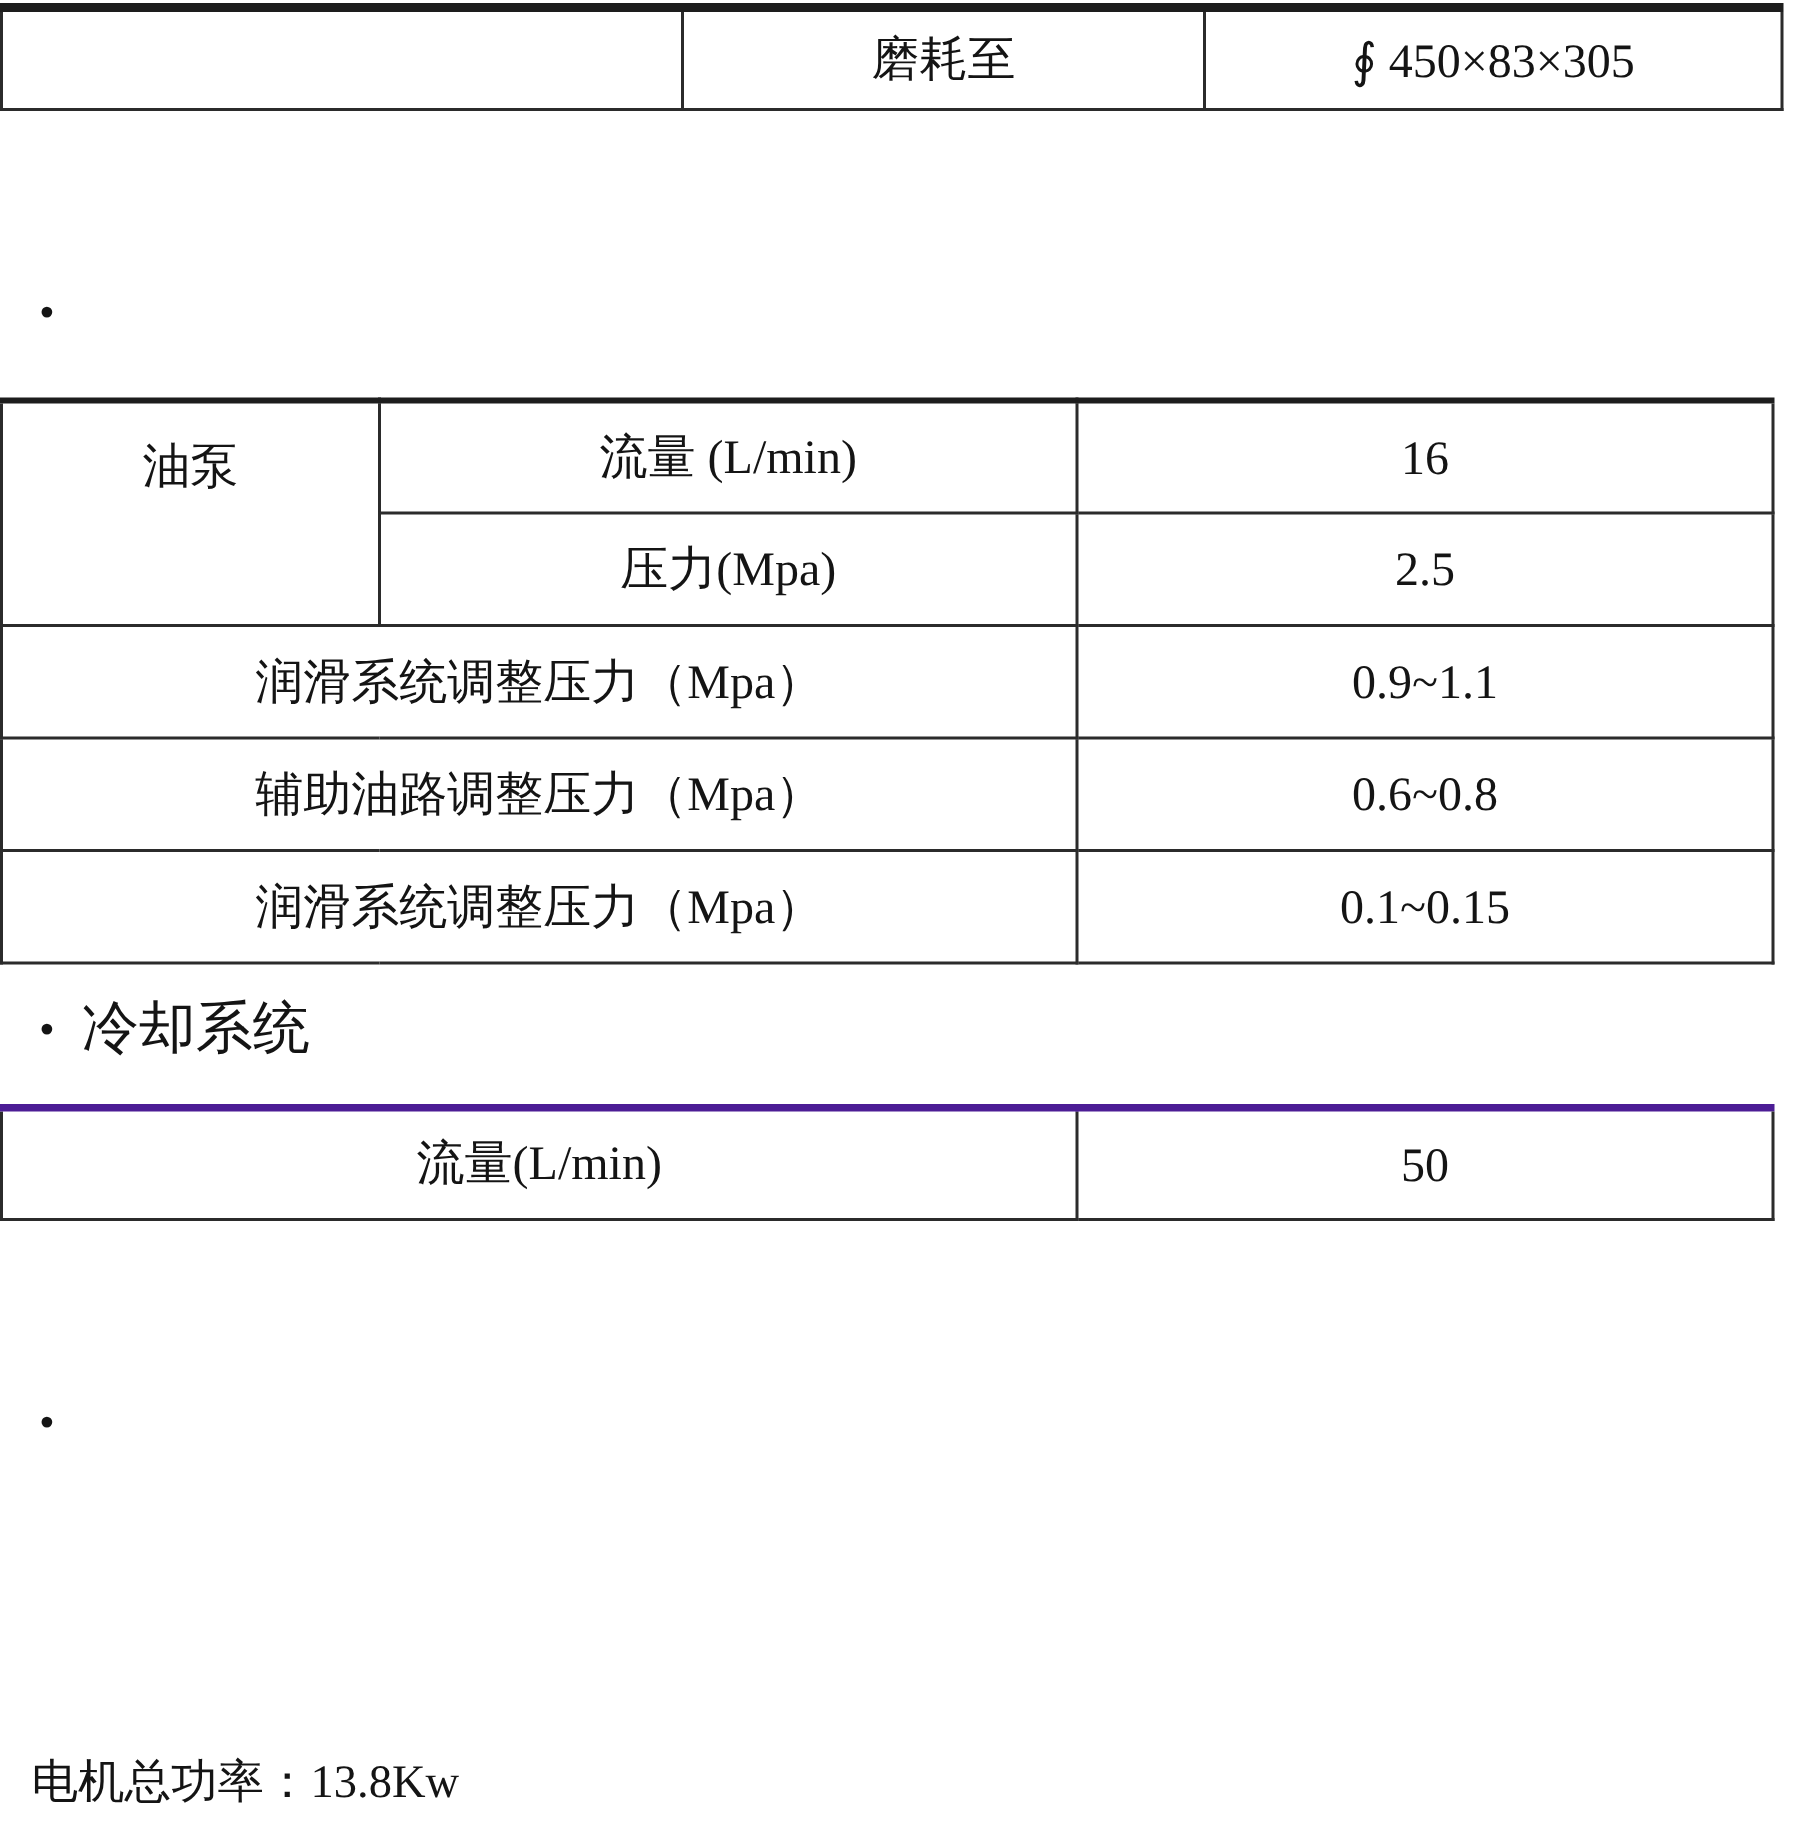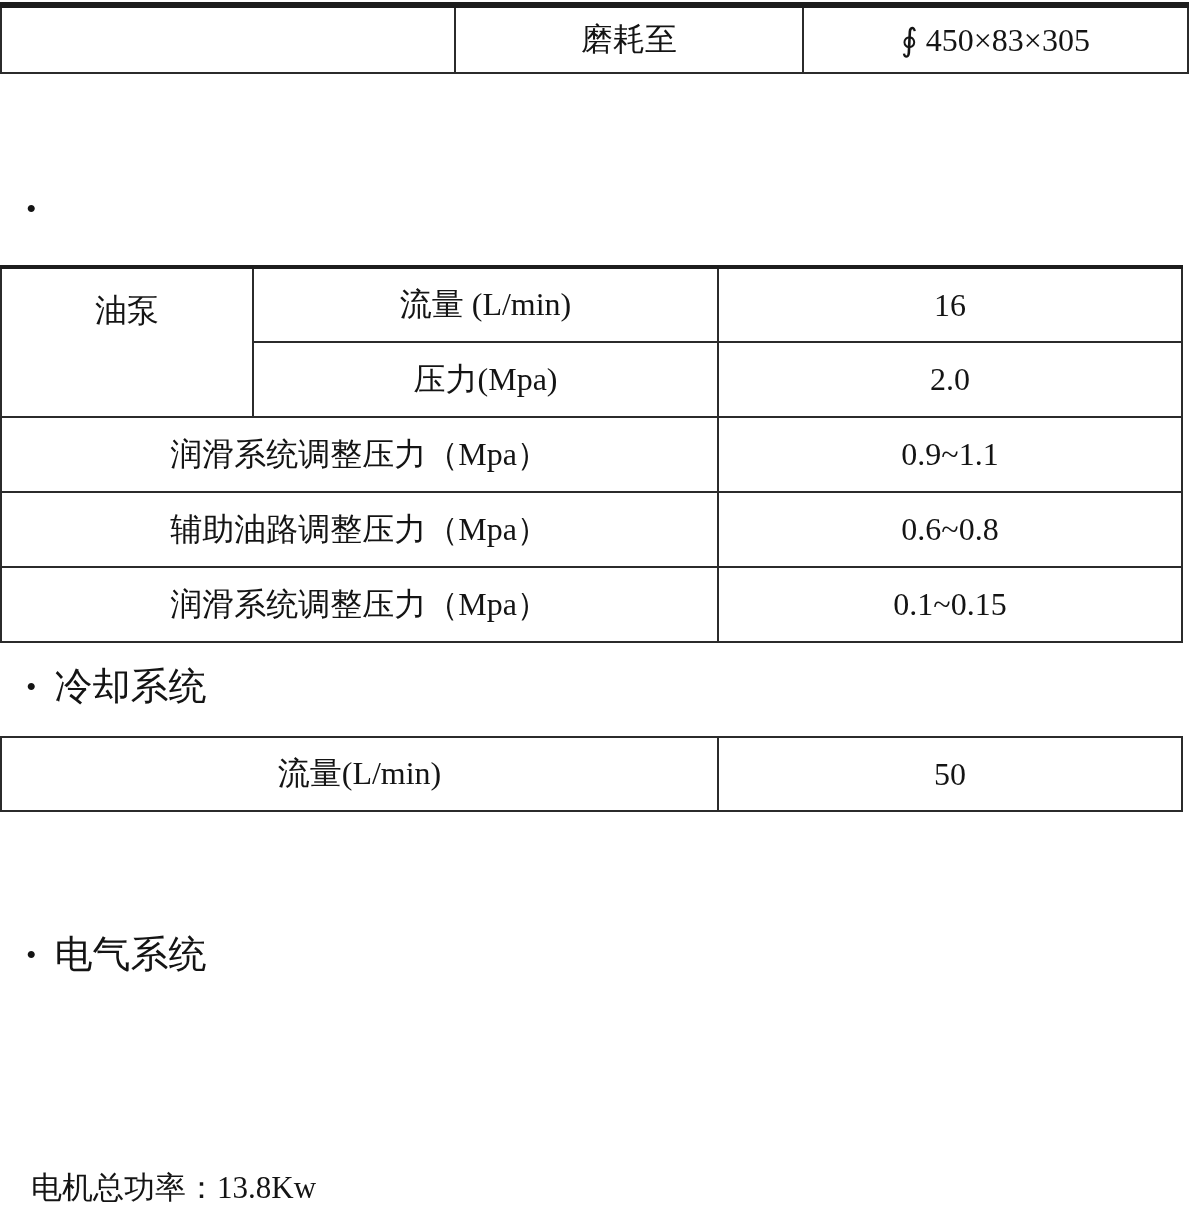--- a/index.html
+++ b/index.html
@@ -45,21 +45,21 @@
 
   
   .t-hyd { top: 265px; border-top: 4px solid #1d1d1d; }
   .t-hyd tr { height: 75px; }
   .t-hyd .pump-cell {
     vertical-align: top;
     padding-top: 20px;
   }
 
   
-  .t-cool { top: 736px; border-top: 1px solid #4c1d95; }
+  .t-cool { top: 736px; border-top: 5px solid #4c1d95; }
   .t-cool tr { height: 74px; }
 
   
   .heading {
     position: absolute;
     left: 26px;
     font-size: 38px;
     line-height: 1.1;
     color: #141414;
     white-space: nowrap;
@@ -79,21 +79,21 @@
   .body-line {
     position: absolute;
     left: 23px;
     font-size: 31px;
     line-height: 1.2;
     color: #141414;
     white-space: nowrap;
   }
   .line-0 { top: 1026px; }
   .line-1 { top: 1096px; }
-  .line-2 { top: 1169px; left: 31px; }
+  .line-2 { top: 1169px; left: 21px; }
 </style>
 </head>
 <body>
 
 <div class="page">
 
   <table class="tbl t-top">
     <tbody>
       <tr>
         <td class="c1"></td>
@@ -114,21 +114,21 @@
       <col style="width:464px">
     </colgroup>
     <tbody>
       <tr>
         <td class="pump-cell" rowspan="2">油泵</td>
         <td>流量 (L/min)</td>
         <td>16</td>
       </tr>
       <tr>
         <td>压力(Mpa)</td>
-        <td>2.0</td>
+        <td>2.5</td>
       </tr>
       <tr>
         <td colspan="2">润滑系统调整压力（Mpa）</td>
         <td>0.9~1.1</td>
       </tr>
       <tr>
         <td colspan="2">辅助油路调整压力（Mpa）</td>
         <td>0.6~0.8</td>
       </tr>
       <tr>
@@ -151,18 +151,17 @@
     <tbody>
       <tr>
         <td>流量(L/min)</td>
         <td>50</td>
       </tr>
     </tbody>
   </table>
 
   <div class="heading h-elec">
     <span class="bullet">•</span>
-    <span>电气系统</span>
   </div>
 
   <div class="body-line line-2">电机总功率：13.8Kw</div>
 
 </div>
 
 </body></html>

